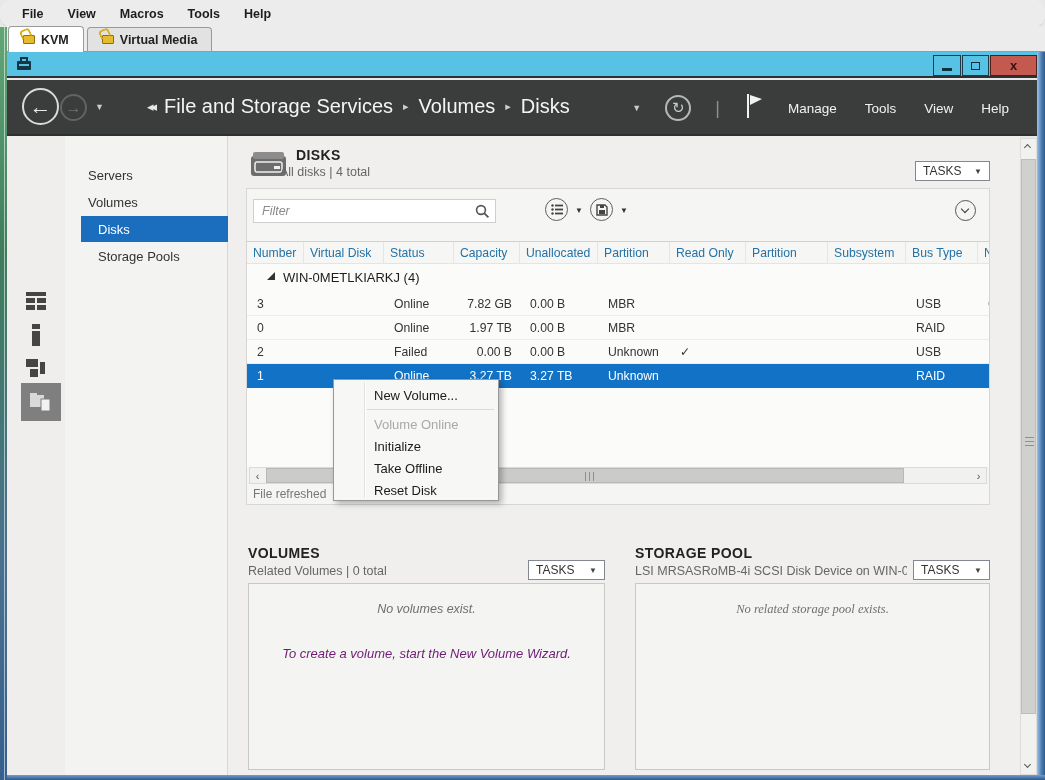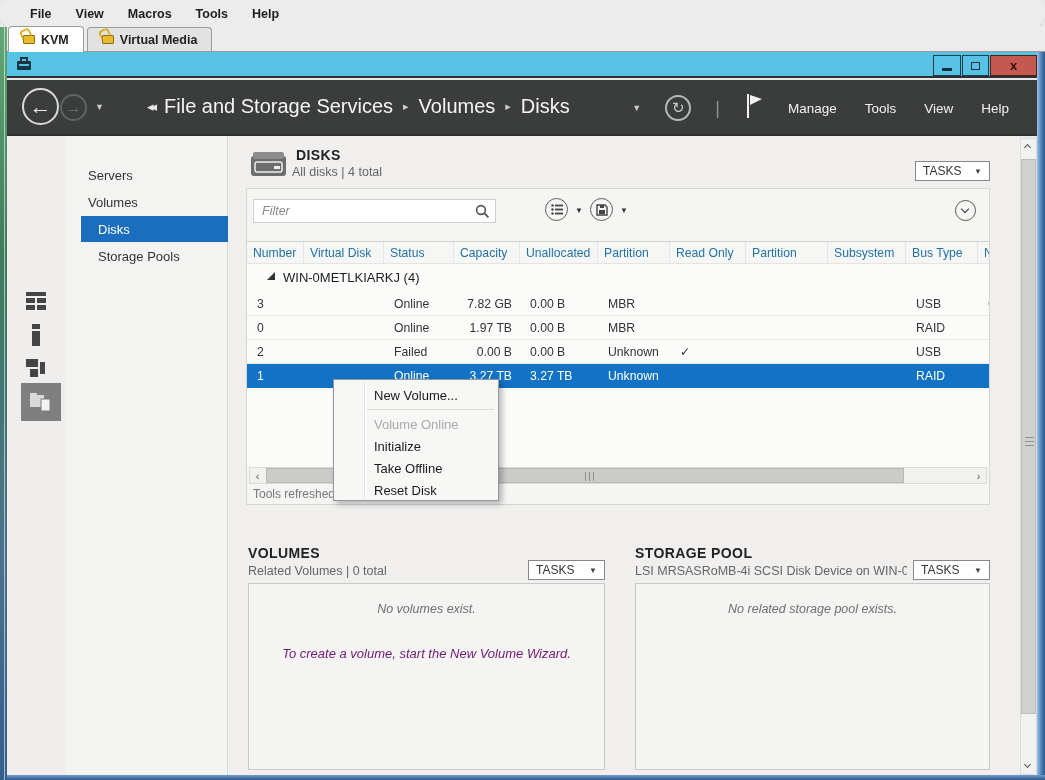--- a/index.html
+++ b/index.html
@@ -1,21 +1,21 @@
 <!DOCTYPE html>
 <html><head>
 <meta charset="utf-8">
 <style>
   * { margin:0; padding:0; box-sizing:border-box; }
   html,body { width:1045px; height:780px; overflow:hidden; }
   body { font-family:"Liberation Sans", sans-serif; background:#e9e8e8; position:relative; }
 
   
   .menubar { position:absolute; left:0; top:0; width:1045px; height:28px; background:#ececec;
-             border-bottom:1px solid #cfcfcf; display:flex; align-items:center; padding-left:20px; gap:4px;border-radius:11px; }
+             border-bottom:1px solid #cfcfcf; display:flex; align-items:center; padding-left:12px; gap:4px;border-radius:11px; }
   .menu-item { font-size:12.5px; font-weight:bold; color:#1d1d1d; padding:3px 10px; cursor:default; }
   .tabbar { position:absolute; left:0; top:26px; width:1045px; height:26px; background:#ececec;
             border-bottom:1px solid #9a9a9a; display:flex; align-items:flex-end; padding-left:8px; }
   .tab { height:24px; display:flex; align-items:center; gap:6px; padding:0 14px; font-size:12.5px; font-weight:bold;
          color:#222; border:1px solid #9a9a9a; border-bottom:none; border-radius:4px 4px 0 0; background:#e2e2e2; margin-right:3px; }
   .tab.active { background:#ffffff; height:26px; position:relative; top:1px; }
   .lock { position:relative; width:12px; height:9px; background:#e8bb2d; border:1px solid #8d6e12; border-radius:1px; display:inline-block; }
   .lock::before { content:""; position:absolute; left:-4px; top:-7px; width:7px; height:7px; border:2px solid #d9ae24;
                   border-bottom:none; border-radius:4px 4px 0 0; transform:rotate(-25deg); }
 
@@ -258,21 +258,21 @@
 
 <span class="disks-icon">
   <svg width="37" height="28" viewBox="0 0 37 28">
       <rect x="1" y="6" width="35" height="20" rx="3" fill="#6d6d6d"></rect>
       <rect x="3" y="2" width="31" height="7" rx="2" fill="#8c8c8c"></rect>
       <rect x="5" y="12" width="27" height="10" rx="2" fill="none" stroke="#f0efee" stroke-width="1.5"></rect>
       <rect x="24" y="16" width="6" height="3" fill="#f0efee"></rect>
     </svg>
 </span>
 <span class="h1" style="left:296px; top:147px;">DISKS</span>
-<span class="sub" style="left:292px; top:165px;">All disks | 4 total</span>
+<span class="sub" style="left:280px; top:165px;">All disks | 4 total</span>
 <div class="tasks-btn" style="left:915px; top:161px; width:75px;">
   <span>TASKS</span>
     <span class="tri">▼</span>
 </div>
 
 <div class="disks-box">
   <input class="filter-input" type="text" placeholder="Filter" style="">
   <span class="filter-mag">
     <svg width="15" height="15" viewBox="0 0 15 15">
         <circle cx="6" cy="6" r="4.4" fill="none" stroke="#555" stroke-width="1.6"></circle>
@@ -376,41 +376,41 @@
       </div>
   </div>
 
   <div class="hscroll">
     <span class="hs-btn" style="position:absolute; left:0;">‹</span>
     <span class="hs-thumb">
         <span class="hs-grip"></span>
       </span>
     <span class="hs-btn" style="position:absolute; right:0;">›</span>
   </div>
-  <span class="status-text">Tools refreshed</span>
+  <span class="status-text">File refreshed</span>
 </div>
 
 <span class="h1" style="left:248px; top:545px;">VOLUMES</span>
 <span class="sub" style="left:248px; top:564px;">Related Volumes | 0 total</span>
 <div class="tasks-btn" style="left:528px; top:560px; width:77px;">
   <span>TASKS</span>
     <span class="tri">▼</span>
 </div>
 <div class="panel-body" style="left:248px; top:583px; width:357px; height:187px;">
   <span class="empty-msg" style="top:18px;">No volumes exist.</span>
   <span class="wizard-link" style="top:62px;">To create a volume, start the New Volume Wizard.</span>
 </div>
 
 <span class="h1" style="left:635px; top:545px;">STORAGE POOL</span>
 <span class="sub" style="left:635px; top:564px; max-width:272px; white-space:nowrap; overflow:hidden;">LSI MRSASRoMB-4i SCSI Disk Device on WIN-0ME...</span>
 <div class="tasks-btn" style="left:913px; top:560px; width:77px;">
   <span>TASKS</span>
     <span class="tri">▼</span>
 </div>
-<div class="panel-body" style="left:635px; top:583px; width:355px; height:187px;">
+<div class="panel-body" style="left:635px; top:583px; width:355px; height:187px;font-family:Liberation Serif, serif;">
   <span class="empty-msg" style="top:18px;">No related storage pool exists.</span>
 </div>
 
 <div class="ctxmenu" id="ctxmenu">
   <div class="ctx-gutter"></div>
 <div class="ctx-item first">New Volume...</div>
     <div class="ctx-sep"></div>
     <div class="ctx-item disabled">Volume Online</div>
     <div class="ctx-item">Initialize</div>
     <div class="ctx-item">Take Offline</div>

